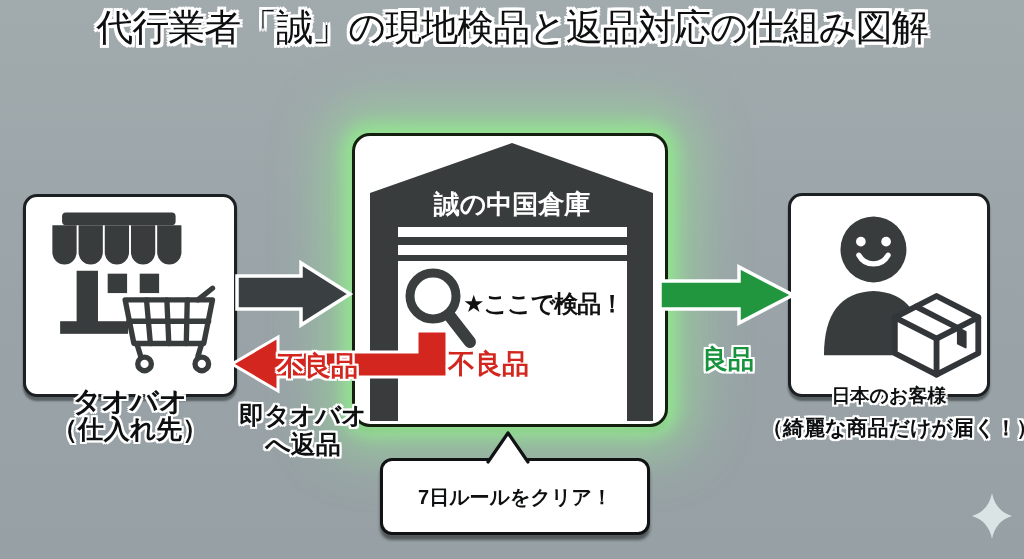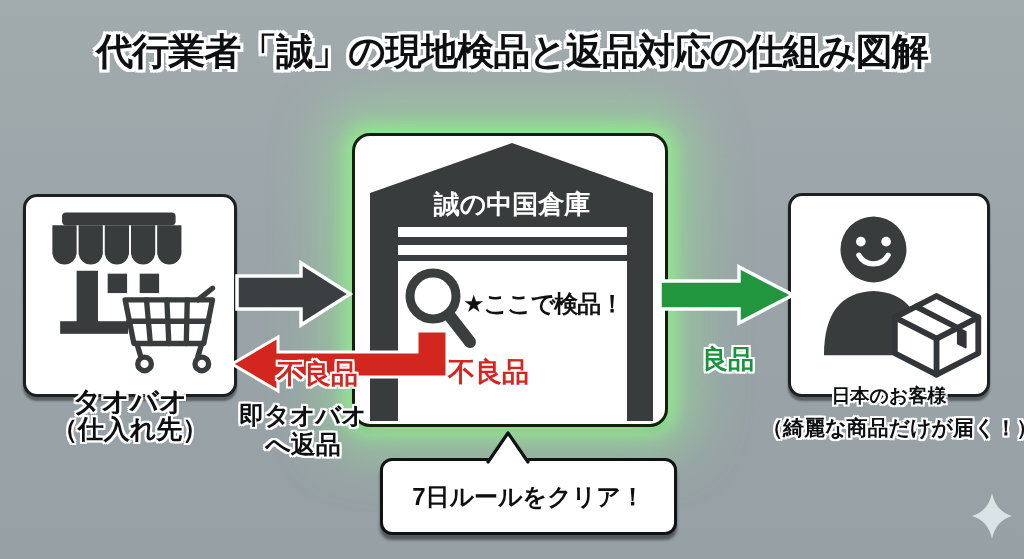--- a/index.html
+++ b/index.html
@@ -9,22 +9,22 @@
     background:linear-gradient(180deg,#a1aaad 0%, #9aa4a8 55%, #97a1a5 100%);
     font-family:"Liberation Sans","DejaVu Sans",sans-serif;
   }
   
   .ow3 { text-shadow:3px 0 0 #fff,-3px 0 0 #fff,0 3px 0 #fff,0 -3px 0 #fff,
          2px 2px 0 #fff,-2px 2px 0 #fff,2px -2px 0 #fff,-2px -2px 0 #fff,
          3px 3px 0 #fff,-3px -3px 0 #fff,3px -3px 0 #fff,-3px 3px 0 #fff; }
   .ow2 { text-shadow:2px 0 0 #fff,-2px 0 0 #fff,0 2px 0 #fff,0 -2px 0 #fff,
          2px 2px 0 #fff,-2px 2px 0 #fff,2px -2px 0 #fff,-2px -2px 0 #fff; }
   .title {
-    position:absolute; top:28px; left:0; width:1024px; text-align:center;
-    font-weight:700; color:#0e0f10; line-height:48px; z-index:6;
+    position:absolute; top:4px; left:0; width:1024px; text-align:center;
+    font-weight:400; color:#0e0f10; line-height:48px; z-index:6;
   }
   .title .l1 { font-size:37px; letter-spacing:-1px; }
   .title .l2 { font-size:37px; letter-spacing:-1px; }
   .node {
     position:absolute; background:#fff; border:3px solid #1c2022; border-radius:14px;
     box-shadow:0 4px 2px rgba(28,32,35,.5); z-index:2;
   }
   .node-left  { left:23px;  top:194px; width:214px; height:203px; }
   .node-right { left:788px; top:193px; width:202px; height:204px; }
   .node-center {
@@ -33,28 +33,28 @@
     box-shadow:0 0 16px 9px rgba(146,228,144,.95), 0 0 48px 30px rgba(150,226,150,.55),
                0 5px 3px rgba(28,32,35,.4);
   }
   .node svg.fill { position:absolute; inset:0; width:100%; height:100%; }
   .overlay { position:absolute; left:0; top:0; width:1024px; height:559px; z-index:4; }
   .lbl { position:absolute; font-weight:800; color:#0e0f10; text-align:center; z-index:6; white-space:nowrap; }
   .wh-sign { position:absolute; left:402px; top:187px; width:220px; text-align:center;
              color:#fff; font-weight:800; font-size:26px; z-index:5; white-space:nowrap; }
   .inspect { position:absolute; left:463px; top:288px; font-weight:800; font-size:24px;
              letter-spacing:-1px; color:#111; z-index:5; white-space:nowrap; }
-  .red-text   { color:#d2261f;margin-top:8px; }
+  .red-text   { color:#d2261f; }
   .green-text { color:#18923c; }
   .callout {
-    position:absolute; left:380px; top:458px; width:297px; height:77px; background:#fff;
+    position:absolute; left:380px; top:458px; width:270px; height:77px; background:#fff;
     border:3px solid #101214; border-radius:12px; z-index:7;
     box-shadow:0 5px 3px rgba(25,29,31,.55);
     display:flex; flex-direction:column; align-items:center; justify-content:center;
-    font-weight:800; font-size:24px; color:#0e0f10; line-height:32px; text-align:center;
+    font-weight:800; font-size:20px; color:#0e0f10; line-height:32px; text-align:center;
   }
   .pointer { position:absolute; left:480px; top:429px; z-index:8; }
   .sparkle { position:absolute; left:966px; top:488px; z-index:6; }
 </style>
 </head>
 <body>
 
 <div class="stage">
 
   <div class="title ow3">

